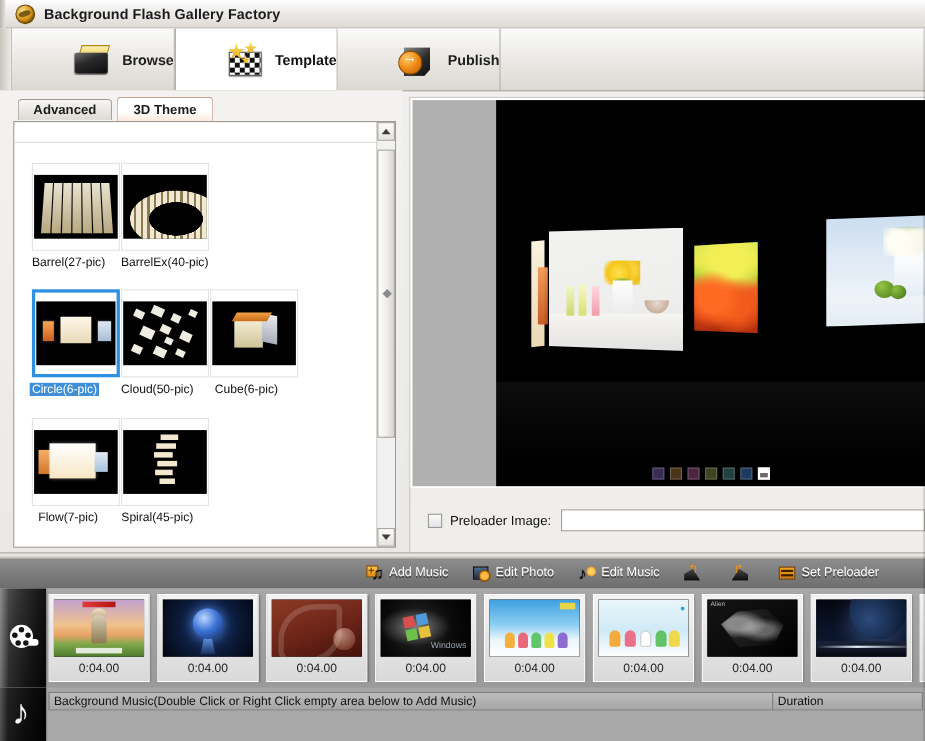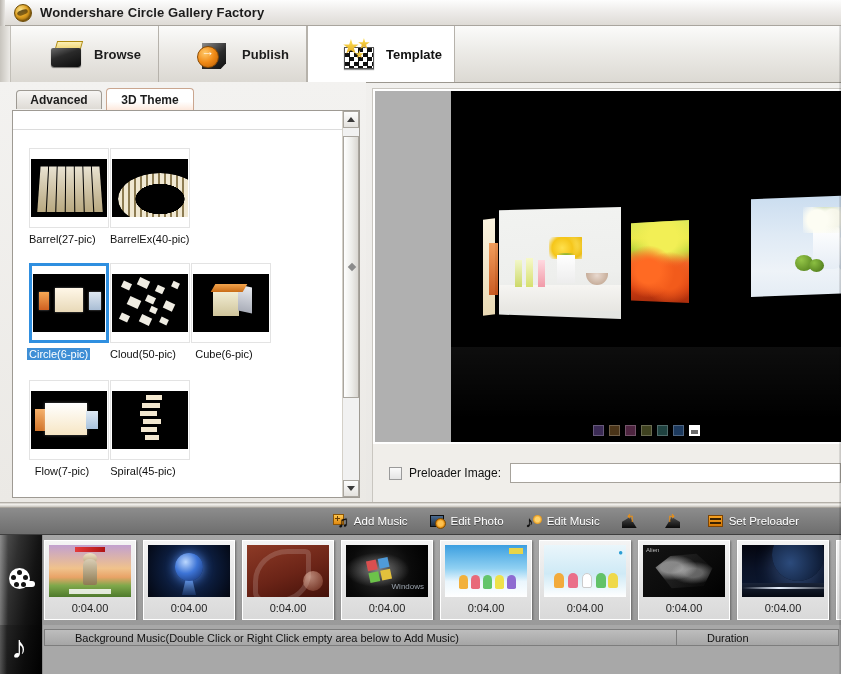--- a/index.html
+++ b/index.html
@@ -56,21 +56,21 @@
     border-bottom: 1px solid #9b978f;
     display: flex; align-items: stretch;
   }
   .topnav .nav-edge {
     width: 10px;
     background: linear-gradient(90deg,#c8c5be,#eceae6);
     border-right: 1px solid #c2bfb8;
   }
   .navtab {
     width: 148px;
-    display: flex; align-items: center; justify-content: center;
+    display: flex; align-items: center; justify-content: flex-end;
     gap: 10px;
     padding-left: 20px;
     box-sizing: border-box;
     border-right: 1px solid #b6b2ab;
     background: linear-gradient(#fbfbfa 0%, #eceae6 45%, #dbd8d2 100%);
     cursor: default;
     position: relative;
   }
   .navtab.active {
     background: #ffffff;
@@ -633,21 +633,20 @@
   .mlisthdr {
     position:absolute; left:44px; top:4px; right:2px; height:17px;
     display:flex; align-items:center;
     background: linear-gradient(#bdbdbd,#a6a6a6);
     border:1px solid #7d7d7d; box-sizing:border-box;
   }
   .mcol {
     font-size: 11px; color:#111; padding-left: 4px;
     height:100%; display:flex; align-items:center;
     box-sizing:border-box;
-    margin-left:26px;
   }
   .mcol.c1 { flex:1; border-right:1px solid #7d7d7d; }
   .mcol.c2 { width: 135px; }
   .mlistbody {
     position:absolute; left:44px; top:21px; right:2px; bottom:2px;
     background:#a8a8a8;
   }
 
   
   .redge {
@@ -657,51 +656,51 @@
   }
 </style>
 </head>
 <body>
 
 <div id="app">
 
   <div class="titlebar">
     <div class="side"></div>
     <div class="app-icon"></div>
-    <div class="app-title">Wondershare Circle Gallery Factory</div>
+    <div class="app-title">Background Flash Gallery Factory</div>
   </div>
 
   <div class="topnav">
     <div class="nav-edge"></div>
 
     <div class="navtab">
       <div class="ic ic-folder">
         <div class="flap"></div>
           <div class="body"></div>
       </div>
       <div class="lbl">Browse</div>
-    </div>
-
-    <div class="navtab">
-      <div class="ic ic-pub">
-        <div class="page"></div>
-          <div class="circ"></div>
-          <div class="arrow"></div>
-      </div>
-      <div class="lbl">Publish</div>
     </div>
 
     <div class="navtab active">
       <div class="ic ic-film">
         <div class="board"></div>
         <div class="star s1"></div>
           <div class="star s2"></div>
           <div class="star s3"></div>
       </div>
       <div class="lbl">Template</div>
+    </div>
+
+    <div class="navtab">
+      <div class="ic ic-pub">
+        <div class="page"></div>
+          <div class="circ"></div>
+          <div class="arrow"></div>
+      </div>
+      <div class="lbl">Publish</div>
     </div>
 
     <div class="navtab-filler"></div>
   </div>
 
   <div class="leftpanel">
     <div class="tabstrip">
       <div class="ttab inactive">
         <span>Advanced</span>
       </div>

